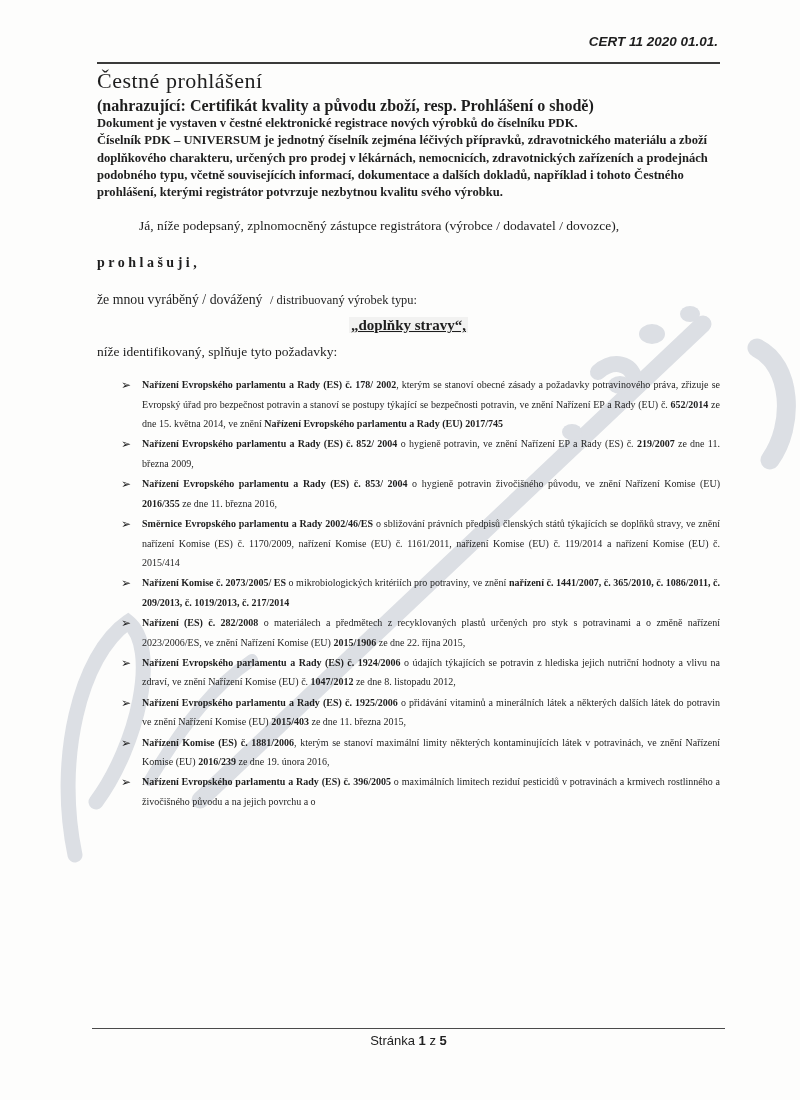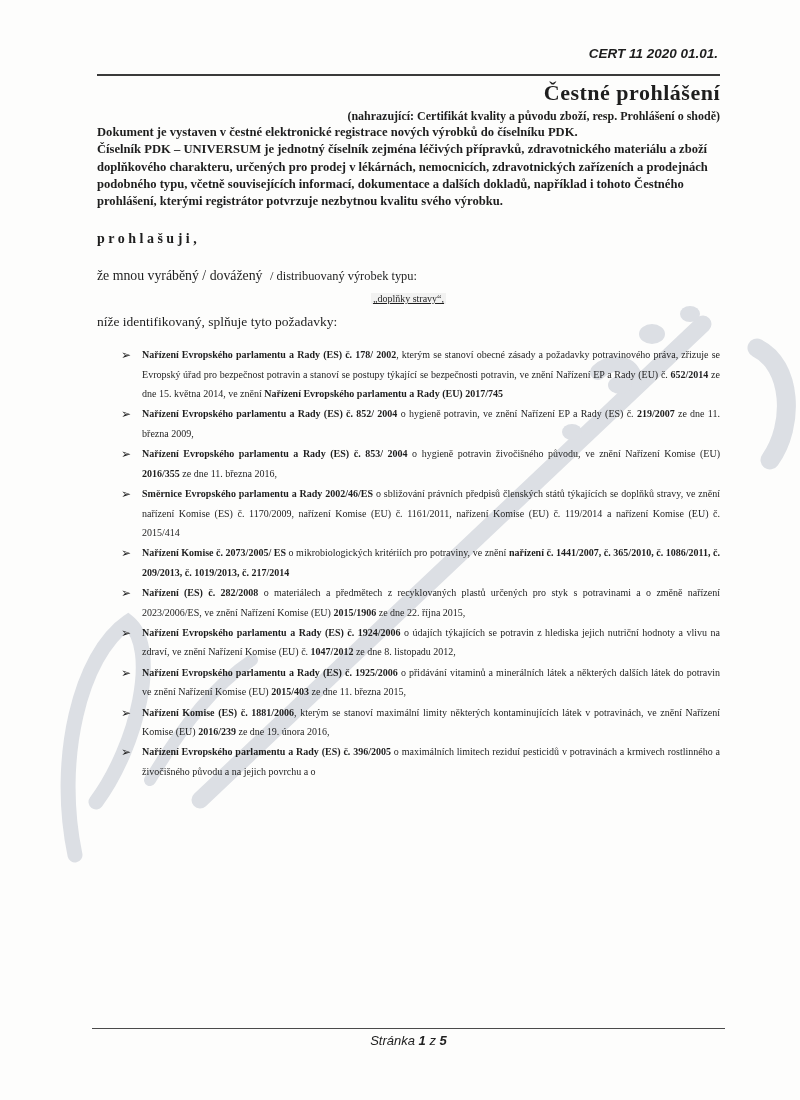--- a/index.html
+++ b/index.html
@@ -15,41 +15,41 @@
     background:var(--paper);
     overflow:hidden;
     font-family:"Liberation Serif", serif;
     color:var(--ink);
     box-sizing:border-box;
     padding:34px 80px 0 97px;
   }
   .watermark{
     position:absolute;inset:0;z-index:0;pointer-events:none;
   }
-  .content{position:relative;z-index:1;margin-top:12px;}
+  .content{position:relative;z-index:1;}
   .doc-code{
     text-align:right;
     font-family:"Liberation Sans", sans-serif;
     font-style:italic;font-weight:bold;
     font-size:13.5px;
     padding-right:2px;
   }
   .top-rule{
     border:none;border-top:2px solid var(--rule);
     margin:13px 0 4px 0;
   }
   .title{
     margin:4px 0 0 0;
-    text-align:right;
-    font-size:22px;font-weight:bold;
+    text-align:left;
+    font-size:22px;font-weight:normal;
     letter-spacing:0.5px;
   }
   .subtitle{
-    text-align:right;
-    font-size:12px;font-weight:bold;
+    text-align:left;
+    font-size:16px;font-weight:bold;
     margin-top:3px;
   }
   .preamble-heading{
     margin:30px 0 2px 0;
     font-size:16px;font-weight:bold;
   }
   .preamble p{
     margin:0;
     font-size:12.6px;font-weight:bold;
     line-height:1.37;
@@ -65,21 +65,21 @@
     font-size:14px;font-weight:bold;
   }
   .product-intro{
     margin:21px 0 0 0;
     font-size:13.8px;
   }
   .product-intro .small{font-size:12.4px;margin-left:4px;}
   .product-type{
     margin:9px 0 0 0;
     text-align:center;
-    font-size:10px;font-weight:normal;
+    font-size:15px;font-weight:bold;
   }
   .product-type .underline{text-decoration:underline;background:#f2f2f1;padding:0 2px;}
   .req-intro{
     margin:10px 0 0 0;
     font-size:13.5px;
   }
   .regs{
     list-style:none;
     margin:15px 0 0 0;
     padding:0 0 0 24px;
@@ -100,21 +100,20 @@
     flex:1 1 auto;
     font-size:10px;
     line-height:19.4px;
     text-align:justify;
   }
   .reg-text b{font-weight:bold;}
   .footer{
     position:absolute;
     left:92px;right:75px;top:1028px;
     z-index:1;
-    font-style:italic;
   }
   .footer-rule{
     border:none;border-top:1.5px solid #4a4a4a;
     margin:0 0 4px 0;
   }
   .page-num{
     text-align:center;
     font-family:"Liberation Sans", sans-serif;
     font-size:13px;
     color:#222;
@@ -149,20 +148,21 @@
     <hr class="top-rule">
 
     <h1 class="title">Čestné prohlášení</h1>
     <div class="subtitle">(nahrazující: Certifikát kvality a původu zboží, resp. Prohlášení o shodě)</div>
 
     <div class="preamble">
       <p>Dokument je vystaven v čestné elektronické registrace nových výrobků do číselníku PDK.</p>
       <p>Číselník PDK – UNIVERSUM je jednotný číselník zejména léčivých přípravků, zdravotnického materiálu a zboží doplňkového charakteru, určených pro prodej v lékárnách, nemocnicích, zdravotnických zařízeních a prodejnách podobného typu, včetně souvisejících informací, dokumentace a dalších dokladů, například i tohoto Čestného prohlášení, kterými registrátor potvrzuje nezbytnou kvalitu svého výrobku.</p>
     </div>
 
+    <p class="intro">Já, níže podepsaný, zplnomocněný zástupce registrátora (výrobce / dodavatel / dovozce),</p>
 
     <p class="declare-word">p r o h l a š u j i ,</p>
 
     <p class="product-intro"><span>že mnou vyráběný / dovážený </span><span class="small">/ distribuovaný výrobek typu:</span></p>
 
     <p class="product-type"><span class="underline">„doplňky stravy“,</span></p>
 
     <p class="req-intro">níže identifikovaný, splňuje tyto požadavky:</p>
 
     <ul class="regs" id="regulations-list">

